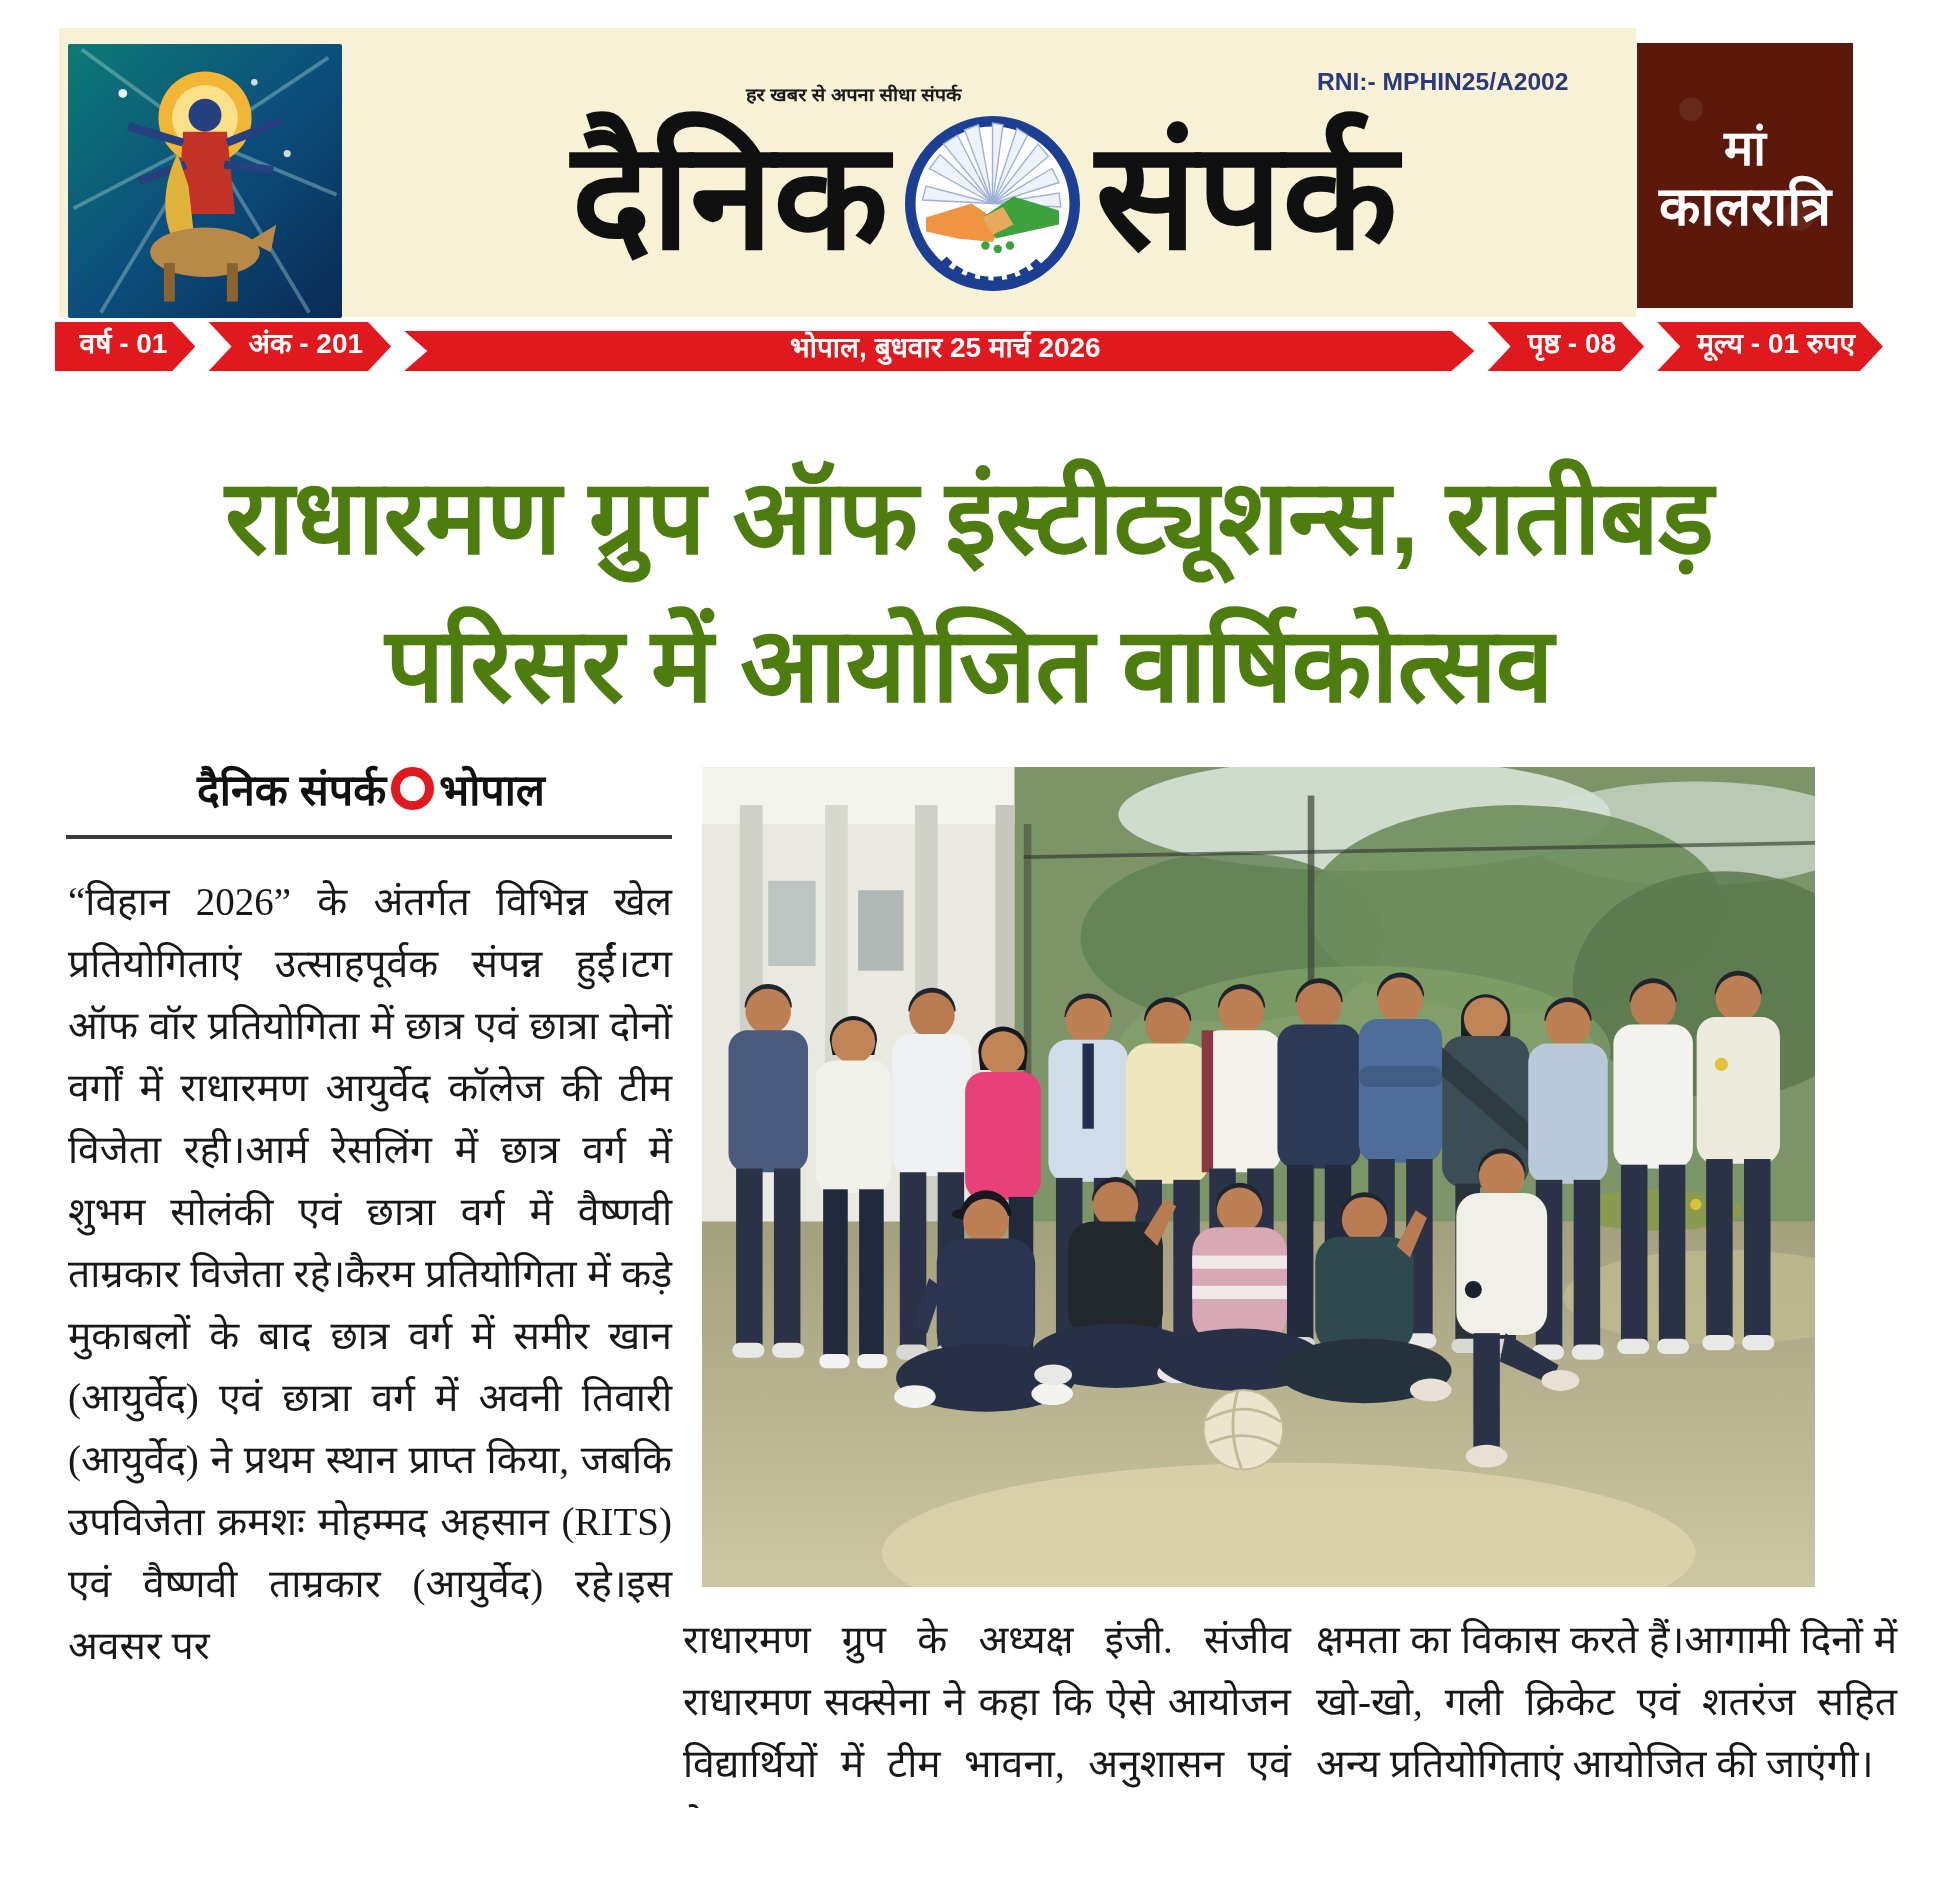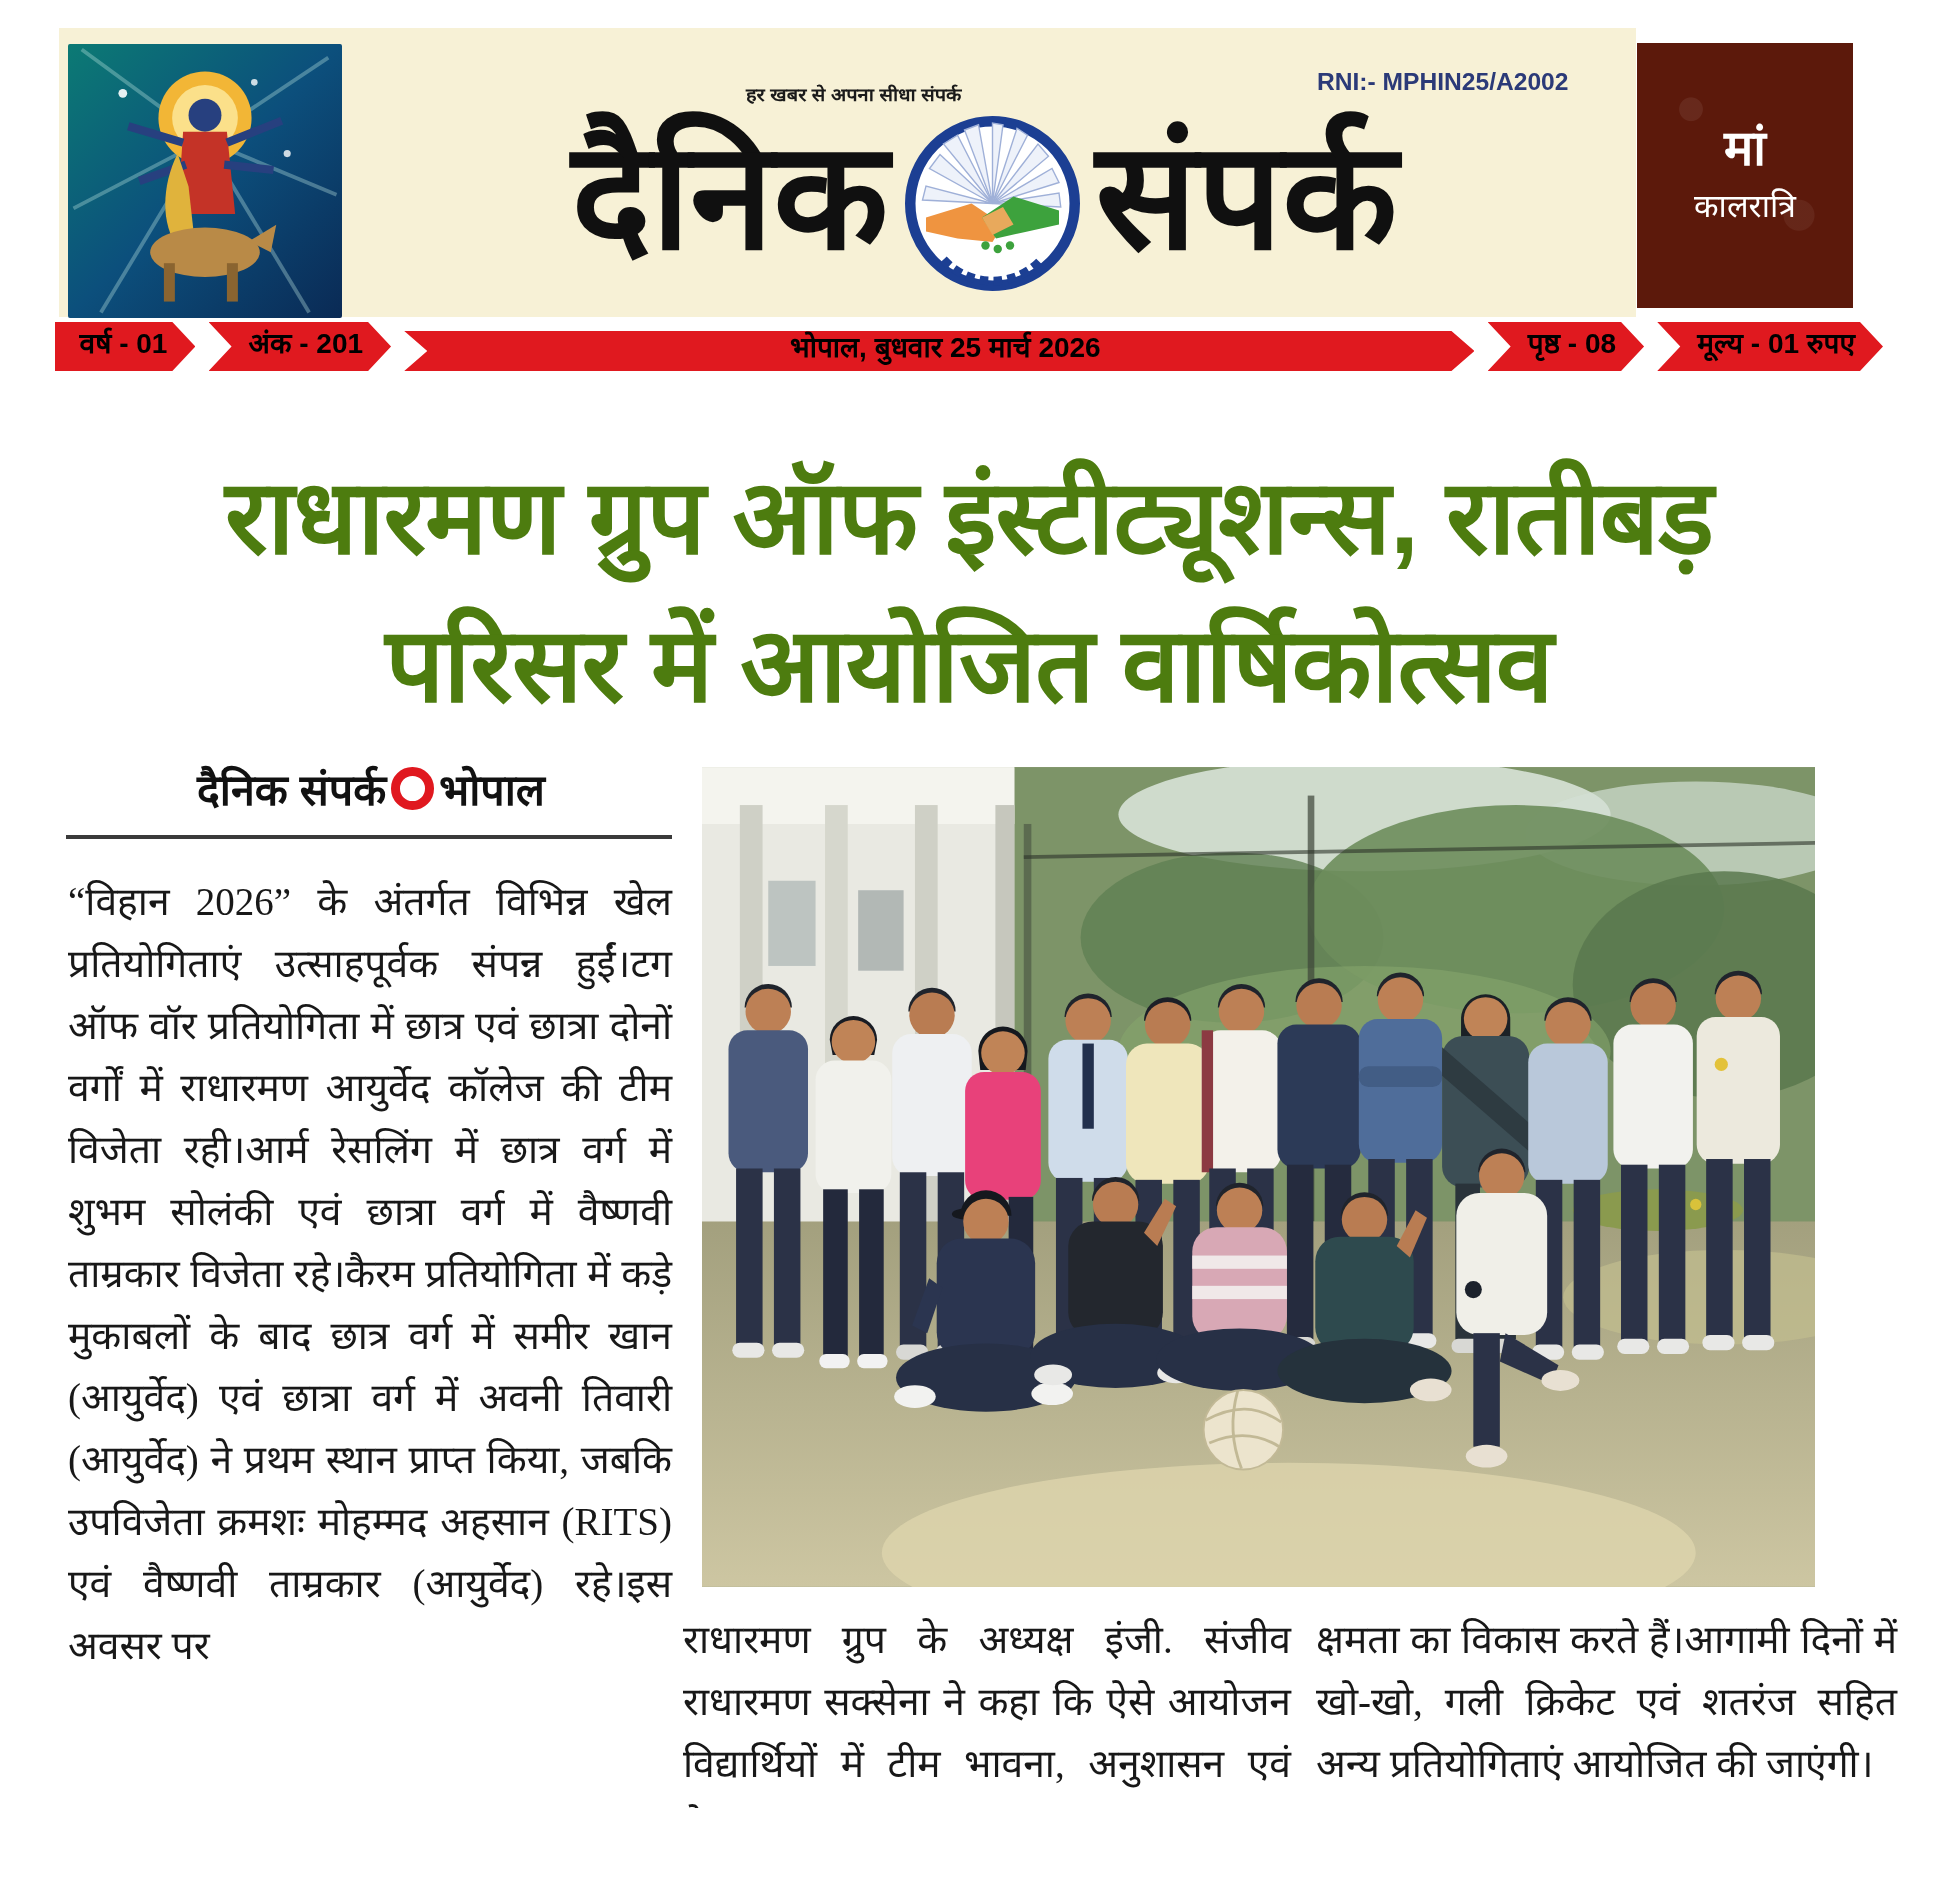--- a/index.html
+++ b/index.html
@@ -8,31 +8,31 @@
 
   
   .cream-band{position:absolute;left:59px;top:28px;width:1577px;height:289px;background:#f7f1d6;}
   .deity{position:absolute;left:68px;top:44px;width:274px;height:274px;overflow:hidden;border-radius:1.9px;}
   .brown-box{position:absolute;left:1637px;top:43px;width:216px;height:265px;background:
       radial-gradient(circle at 25% 25%, rgba(255,255,255,0.07) 0 11.4px, transparent 12.3px),
       radial-gradient(circle at 75% 65%, rgba(255,255,255,0.06) 0 15px, transparent 16px),
       #5c190b;
       display:flex;flex-direction:column;align-items:center;justify-content:center;gap:5.7px;}
   .brown-box .l1{color:#fff;font-size:49px;font-weight:700;line-height:57px;}
-  .brown-box .l2{color:#fff;font-size:32px;font-weight:400;line-height:49px;}
+  .brown-box .l2{color:#fff;font-size:54px;font-weight:700;line-height:49px;}
   .masthead-title{position:absolute;left:355px;top:64px;width:1259px;height:227px;
       display:flex;align-items:flex-end;justify-content:center;gap:16px;}
   .masthead-title .word{font-size:150px;font-weight:800;color:#101010;line-height:189px;white-space:nowrap;}
   .tagline{position:absolute;left:746px;top:81px;width:284px;font-size:20px;font-weight:700;color:#1a1a1a;
       white-space:nowrap;transform:scaleY(.9);}
   .rni{position:absolute;left:1317px;top:68px;font-size:24.6px;font-weight:700;color:#2b3a78;white-space:nowrap;}
 
   
   .infobar{position:absolute;left:55px;top:322px;width:1828px;height:49px;display:flex;}
-  .seg{background:#e0191f;color:#000000;font-size:28px;font-weight:700;
+  .seg{background:#e0191f;color:#ffffff;font-size:28px;font-weight:700;
        display:flex;align-items:center;justify-content:center;white-space:nowrap;
        clip-path:polygon(0 0, calc(100% - 23px) 0, 100% 50%, calc(100% - 23px) 100%, 0 100%, 23px 50%);
        padding:0 28px 10px 40px;margin-right:13.2px;}
   .seg.first{clip-path:polygon(0 0, calc(100% - 23px) 0, 100% 50%, calc(100% - 23px) 100%, 0 100%);padding-left:24.6px;}
   .seg.grow{flex:1;margin-top:9px;}
   .seg.last{margin-right:0;text-align:center;}
 
   
   .headline{position:absolute;left:38px;top:443px;width:1862px;text-align:center;color:#4d7c0f;
       font-weight:800;font-size:104px;line-height:148px;letter-spacing:-0.9px;}

